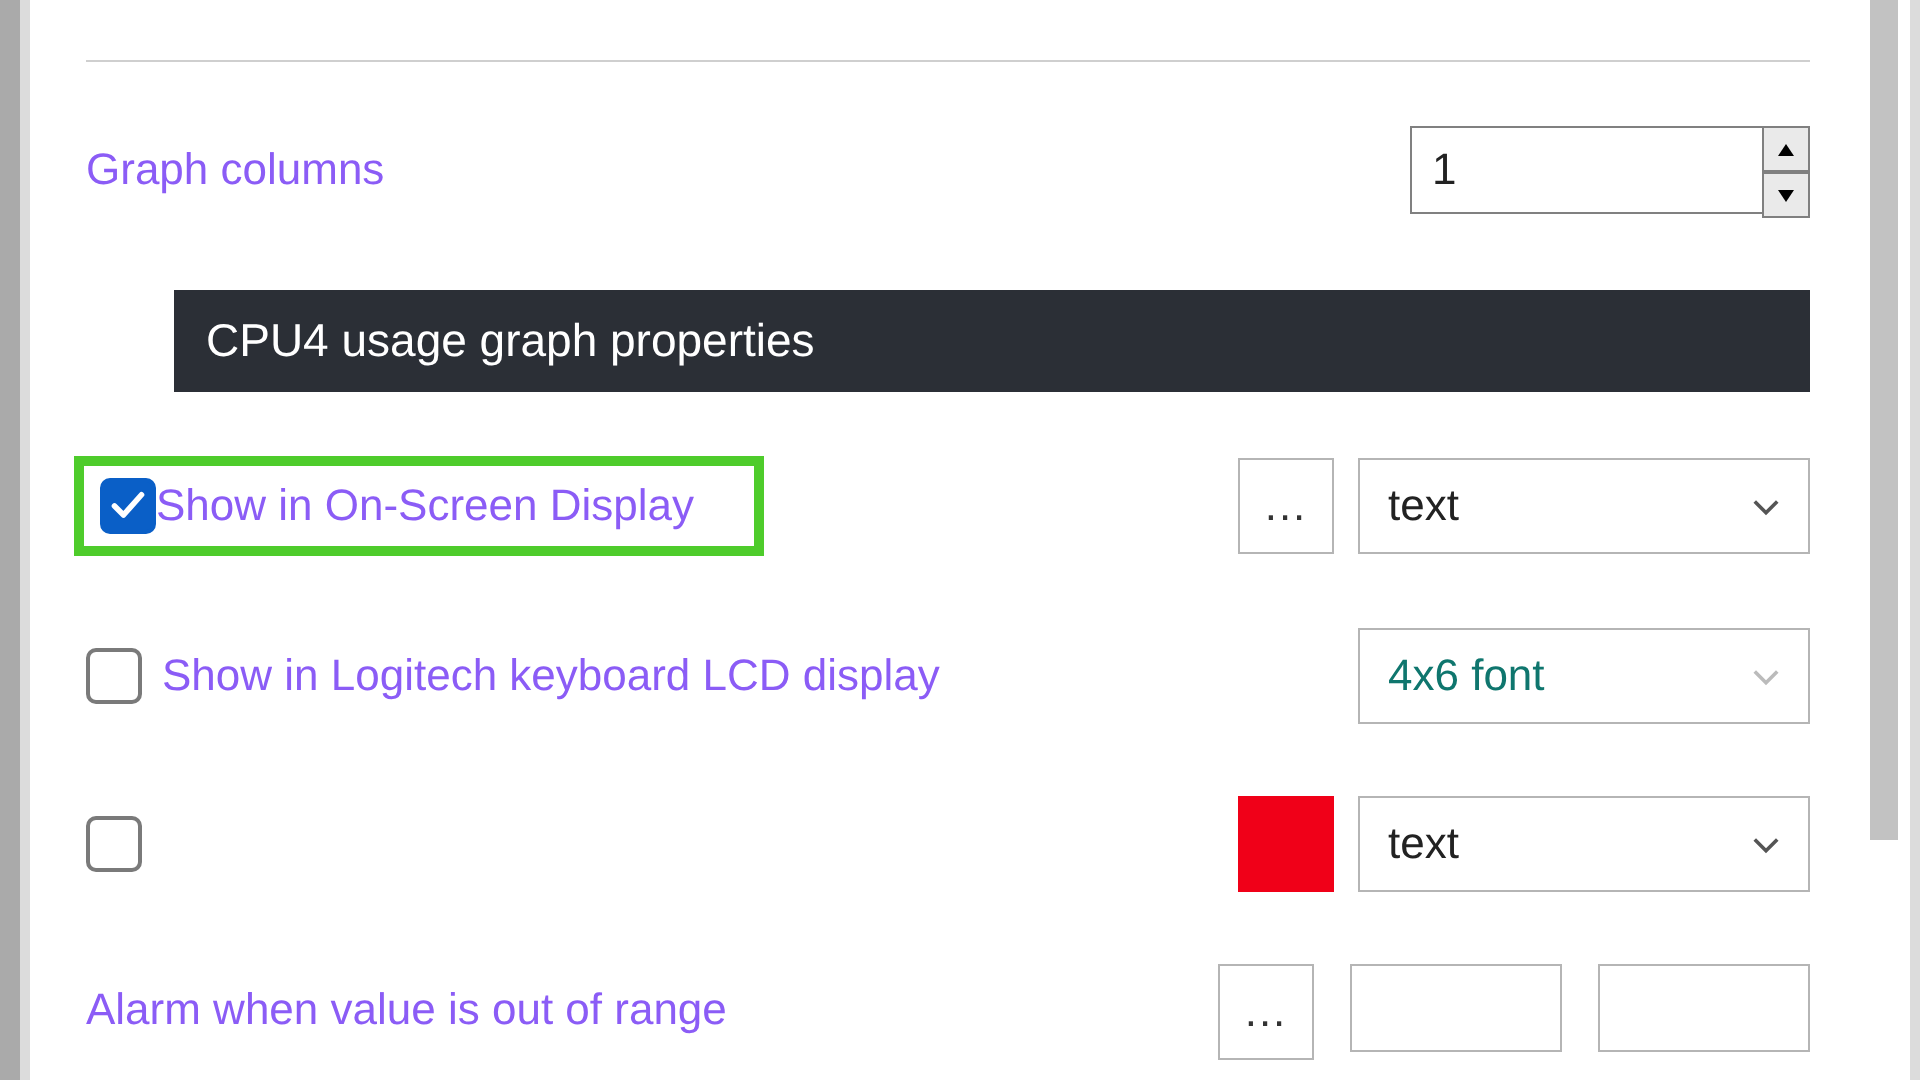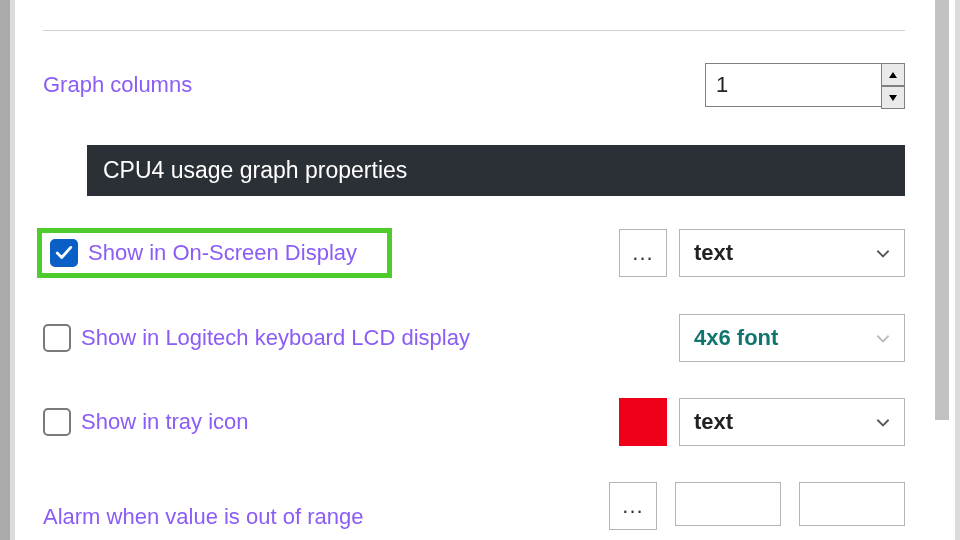--- a/index.html
+++ b/index.html
@@ -62,40 +62,39 @@
     color: #333; font-size: 22px; letter-spacing: 1px;
   }
   .select {
     height: 48px;
     border: 1px solid #b5b5b5;
     background: #fff;
     display: inline-flex; align-items: center; justify-content: space-between;
     padding: 0 12px 0 14px;
     min-width: 226px;
     color: #222;
-    font-weight: bold;
   }
   .select.disabled { color: #0f766e; }
   .chevron { width: 18px; height: 18px; }
   .color-swatch {
     width: 48px; height: 48px;
     background: #f00018;
   }
   .section-header {
     background: #2b2f36;
     color: #fff;
     padding: 12px 16px;
     font-size: 23px;
     margin-bottom: 32px;
     margin-left: 44px;
   }
   .highlighted {
     border: 5px solid #4ecc2b;
     padding: 6px 30px 6px 8px;
-    display: inline-flex; align-items: center; gap: 10px;
+    display: inline-flex; align-items: center; 
     margin-left: -6px;
   }
   .numeric-input {
     width: 106px; height: 44px;
     border: 1px solid #b5b5b5;
     background: #fff;
   }
   .alarm-controls {
     display: flex; align-items: flex-start; gap: 18px;
   }
@@ -194,34 +193,33 @@
           <svg class="chevron" viewBox="0 0 16 16">
               <path d="M3 6 L8 11 L13 6" stroke="#bbb" stroke-width="1.6" fill="none"></path>
             </svg>
         </div>
       </div>
     </div>
 
     <div class="row">
       <div class="left">
         <div class="checkbox"></div>
-        <span class="check-label">Show in tray icon</span>
       </div>
       <div class="controls">
         <div class="color-swatch"></div>
         <div class="select">
           <span>text</span>
           <svg class="chevron" viewBox="0 0 16 16">
               <path d="M3 6 L8 11 L13 6" stroke="#555" stroke-width="1.6" fill="none"></path>
             </svg>
         </div>
       </div>
     </div>
 
-    <div class="row tight" style="align-items:flex-end;gap:24px;">
+    <div class="row tight" style="align-items:flex-start;gap:24px;">
       <div class="left" style="padding-top:10px;">
         <span class="check-label">Alarm when value is out of range</span>
       </div>
       <div class="alarm-controls">
         <div class="btn-ellipsis">
           <span>...</span>
         </div>
         <div class="alarm-col">
           <div class="numeric-input"></div>
 

